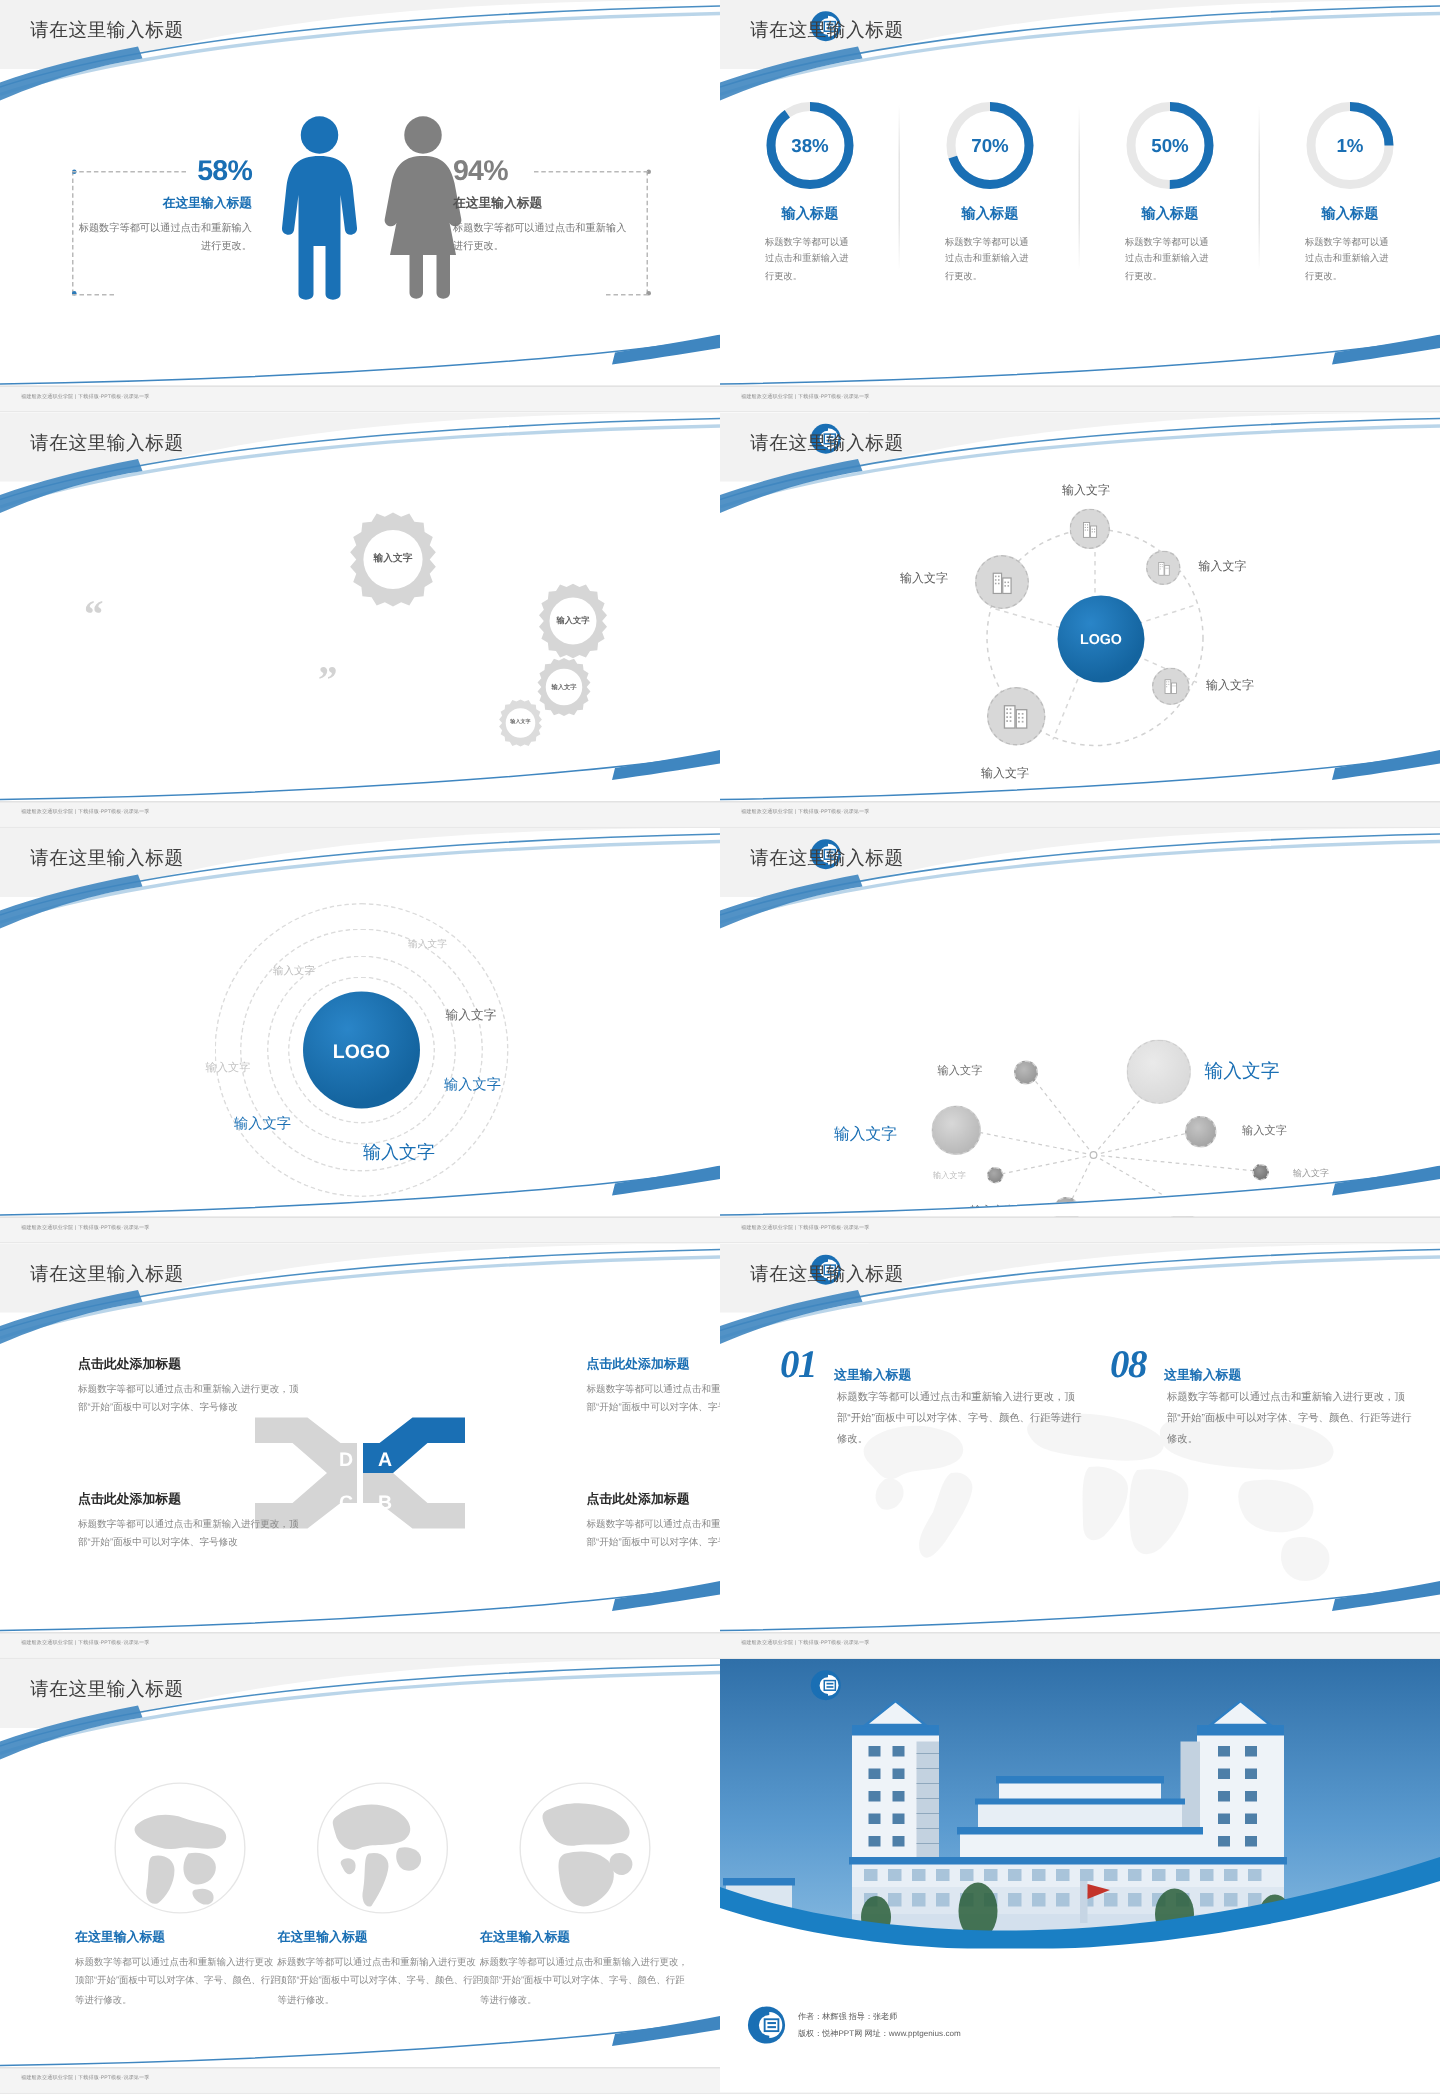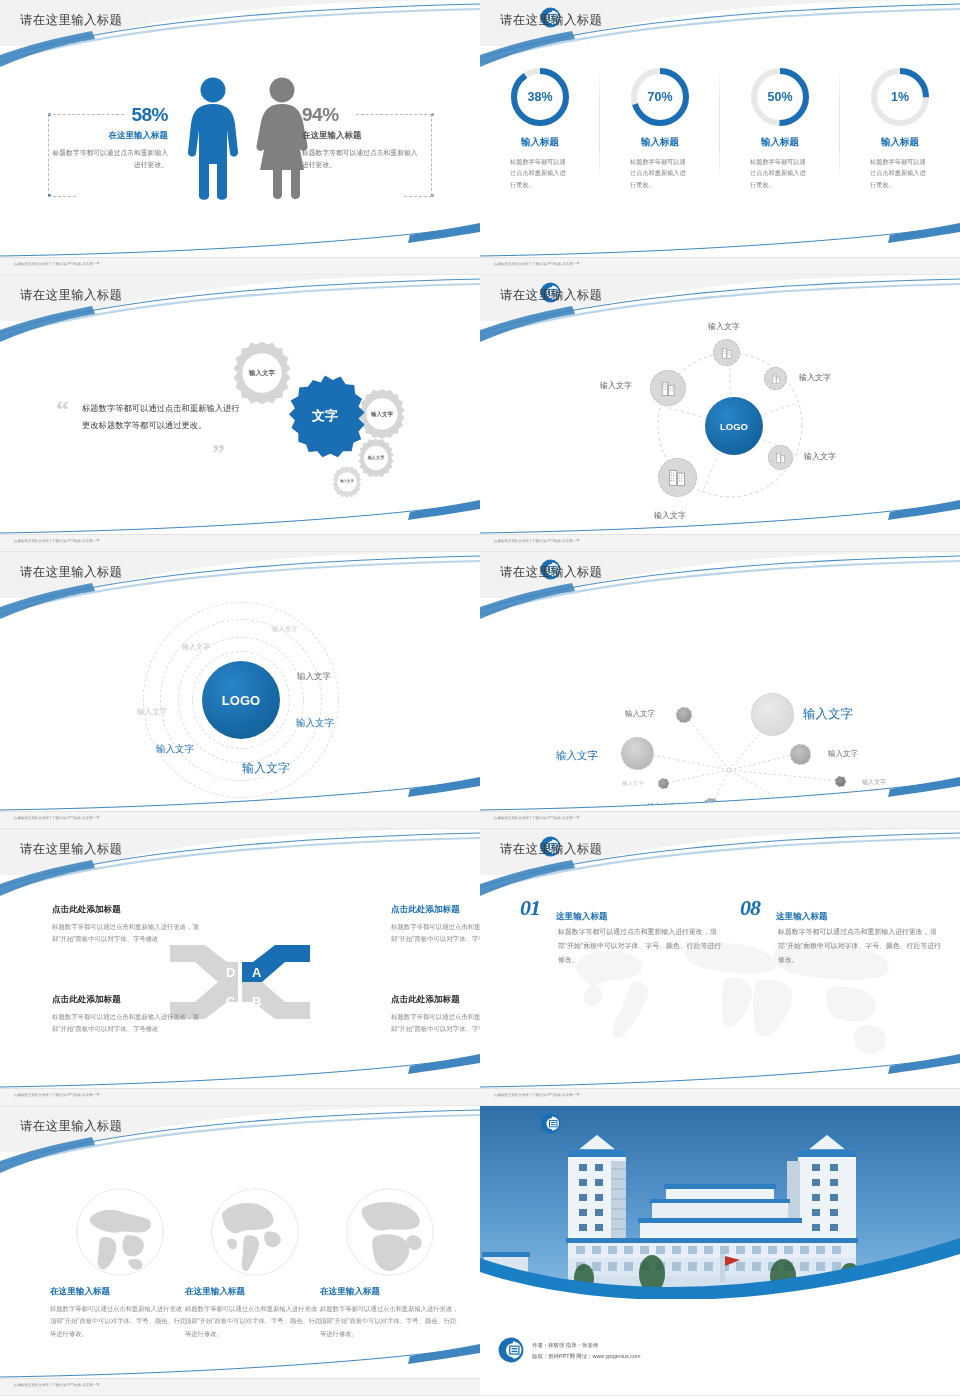--- a/index.html
+++ b/index.html
@@ -137,21 +137,21 @@
   .net-lbl { position:absolute; white-space:nowrap; }
 
   
   .q-block { position:absolute; width:150px; }
   .q-h { font-size:8.6px; font-weight:bold; margin-bottom:5px; }
   .q-p { font-size:6.4px; color:#868686; line-height:1.95; }
   .quad-letter { position:absolute; font-size:13px; font-weight:bold; }
 
   
   .num-big {
-    position:absolute; font-size:22px; font-weight:bold; color:#1a6fb4;
+    position:absolute; font-size:26px; font-weight:bold; color:#1a6fb4;
     font-style:italic; letter-spacing:-1px; font-family:"Liberation Serif", serif;
   }
   .n-h { position:absolute; font-size:8.6px; font-weight:bold; color:#1a6fb4; }
   .n-p { position:absolute; width:168px; font-size:6.9px; color:#7d7d7d; line-height:2.0; }
   .worldmap { position:absolute; left:50px; top:95px; width:400px; height:150px; opacity:0.5; }
 
   
   .g-col { position:absolute; width:140px; }
   .g-h { font-size:8.6px; font-weight:bold; color:#1a6fb4; margin-top:8px; }
   .g-p { font-size:6.3px; color:#8a8a8a; line-height:1.95; margin-top:5px; }
@@ -324,21 +324,20 @@
         <circle cx="10.5" cy="10.5" r="10" fill="#1a6fb4"></circle>
           <circle cx="12" cy="10.5" r="7" fill="#fff"></circle>
         <path d="M12 3.8 A6.9 6.9 0 1 0 12 17.6" stroke="#1a6fb4" stroke-width="2.6" fill="none"></path>
         <rect x="9.5" y="7.4" width="7.4" height="6.4" fill="none" stroke="#1a6fb4" stroke-width="1"></rect>
         <rect x="11" y="8.9" width="4.6" height="1.1" fill="#1a6fb4"></rect>
           <rect x="11" y="11.1" width="4.6" height="1.1" fill="#1a6fb4"></rect>
       </svg>
     </div>
 
     <div class="quote-mark" style="left:56px; top:122px;">“</div>
-    <div class="s3-text">标题数字等都可以通过点击和重新输入进行更改标题数字等都可以通过更改。</div>
     <div class="quote-mark" style="left:212px; top:166px;">”</div>
 
     <div class="gear" style="left:228px; top:64px; width:68px; height:68px;">
       <svg width="68" height="68" viewBox="0 0 100 100">
         <path d="M50 4 L58 8 L66 5 L71 13 L80 14 L81 23 L89 28 L86 36 L92 43 L86 50 L92 57 L86 64 L89 72 L81 77 L80 86 L71 87 L66 95 L58 92 L50 96 L42 92 L34 95 L29 87 L20 86 L19 77 L11 72 L14 64 L8 57 L14 50 L8 43 L14 36 L11 28 L19 23 L20 14 L29 13 L34 5 L42 8 Z" fill="#d6d6d6"></path>
         <circle cx="50" cy="50" r="29" fill="#ffffff"></circle>
       </svg>
       <div class="gear-label" style="font-size:6.5px; color:#5f5f5f;">输入文字</div>
     </div>
 
@@ -359,26 +358,20 @@
     </div>
 
     <div class="gear" style="left:330px; top:190px; width:34px; height:34px;">
       <svg width="34" height="34" viewBox="0 0 100 100">
         <path d="M50 4 L58 8 L66 5 L71 13 L80 14 L81 23 L89 28 L86 36 L92 43 L86 50 L92 57 L86 64 L89 72 L81 77 L80 86 L71 87 L66 95 L58 92 L50 96 L42 92 L34 95 L29 87 L20 86 L19 77 L11 72 L14 64 L8 57 L14 50 L8 43 L14 36 L11 28 L19 23 L20 14 L29 13 L34 5 L42 8 Z" fill="#dcdcdc"></path>
         <circle cx="50" cy="50" r="29" fill="#ffffff"></circle>
       </svg>
       <div class="gear-label" style="font-size:3.4px; color:#6a6a6a;">输入文字</div>
     </div>
 
-    <div class="gear" style="left:282px; top:98px; width:86px; height:86px;">
-      <svg width="86" height="86" viewBox="0 0 100 100">
-        <path d="M50 3 L59 8 L68 4 L74 13 L84 14 L85 24 L93 30 L89 39 L96 46 L89 53 L96 60 L89 68 L92 77 L83 81 L81 91 L71 91 L65 98 L56 94 L47 98 L41 91 L31 92 L28 83 L19 80 L19 70 L11 64 L15 55 L8 48 L15 41 L10 32 L19 27 L20 17 L30 16 L36 8 L45 11 Z" fill="#1a6fb4"></path>
-      </svg>
-      <div class="gear-label" style="font-size:13px; color:#ffffff;">文字</div>
-    </div>
 
     <svg class="btm-curve" viewBox="0 0 480 34">
       <path d="M480 0 C400 14 200 30 0 34 L0 34 L480 34 Z" fill="#ffffff"></path>
       <path d="M480 2 C400 16 200 30 0 33" stroke="#3f86c0" stroke-width="1" fill="none"></path>
       <path d="M480 0 L480 9 C455 13 430 17 408 20 L410 12 C435 8 460 4 480 0 Z" fill="#3f86c0"></path>
     </svg>
     <div class="footer">
       <div class="ftr-left">福建船政交通职业学院 | 下载排版-PPT模板-说课第一季</div>
       <div class="ftr-right">原创学习网  网址：www.pptgenius.com</div>
       <div class="ftr-page">14</div>

